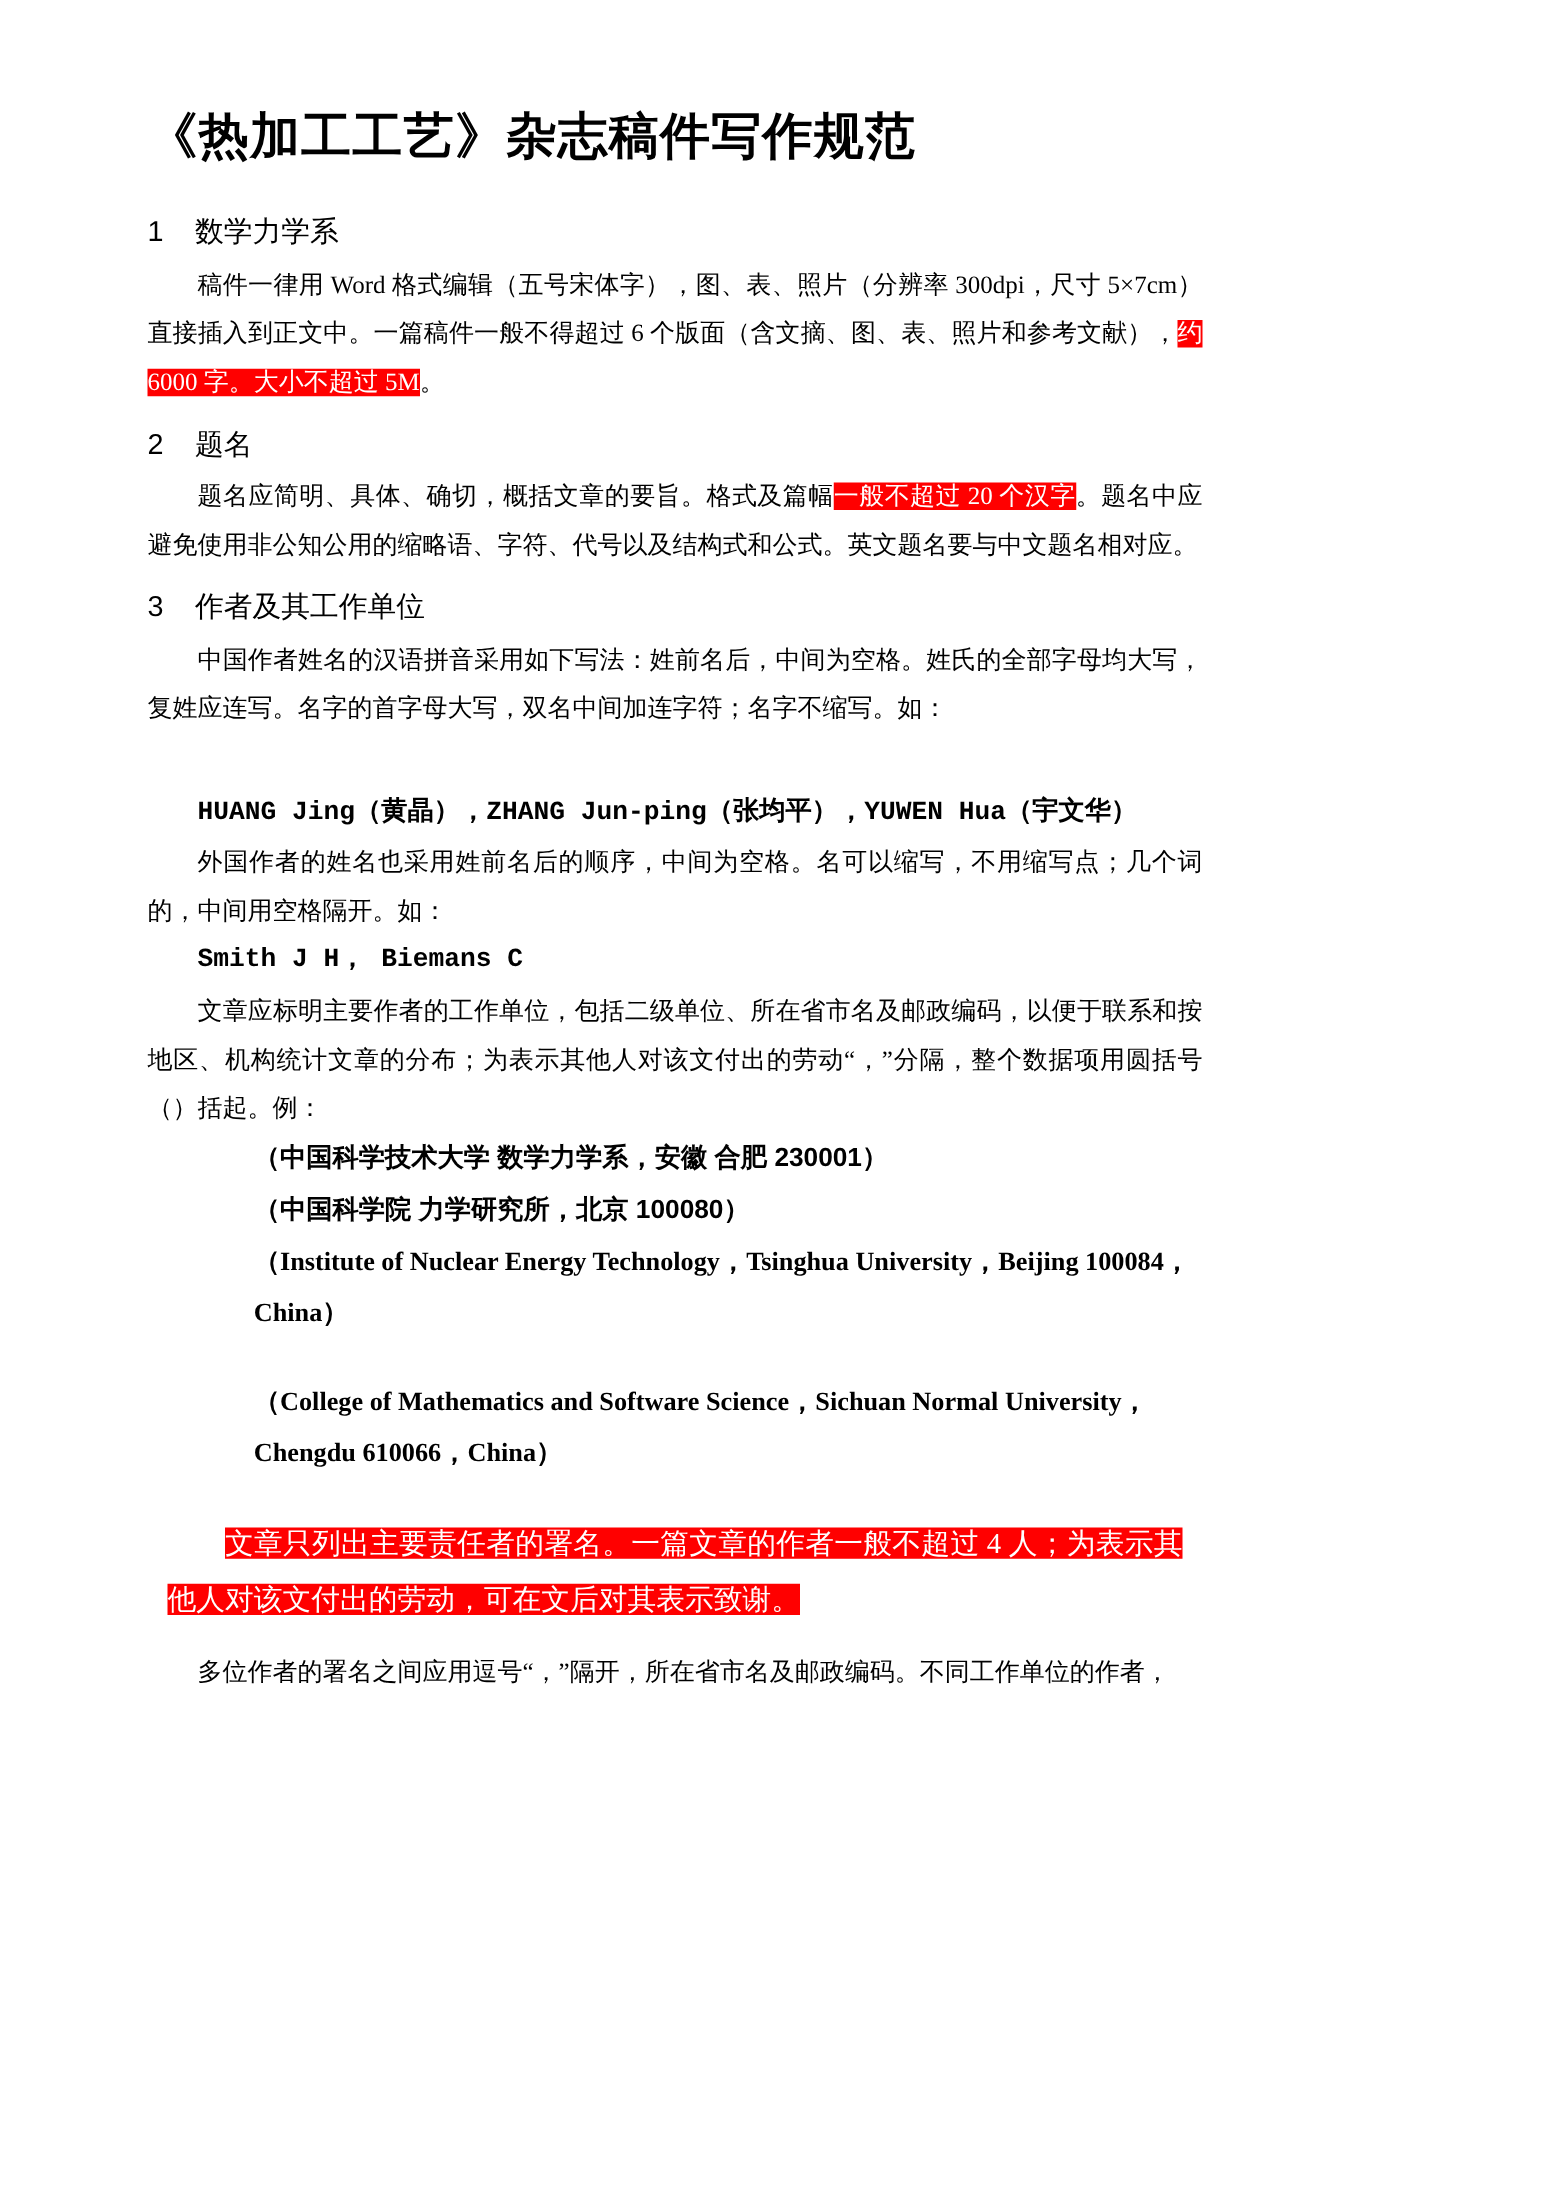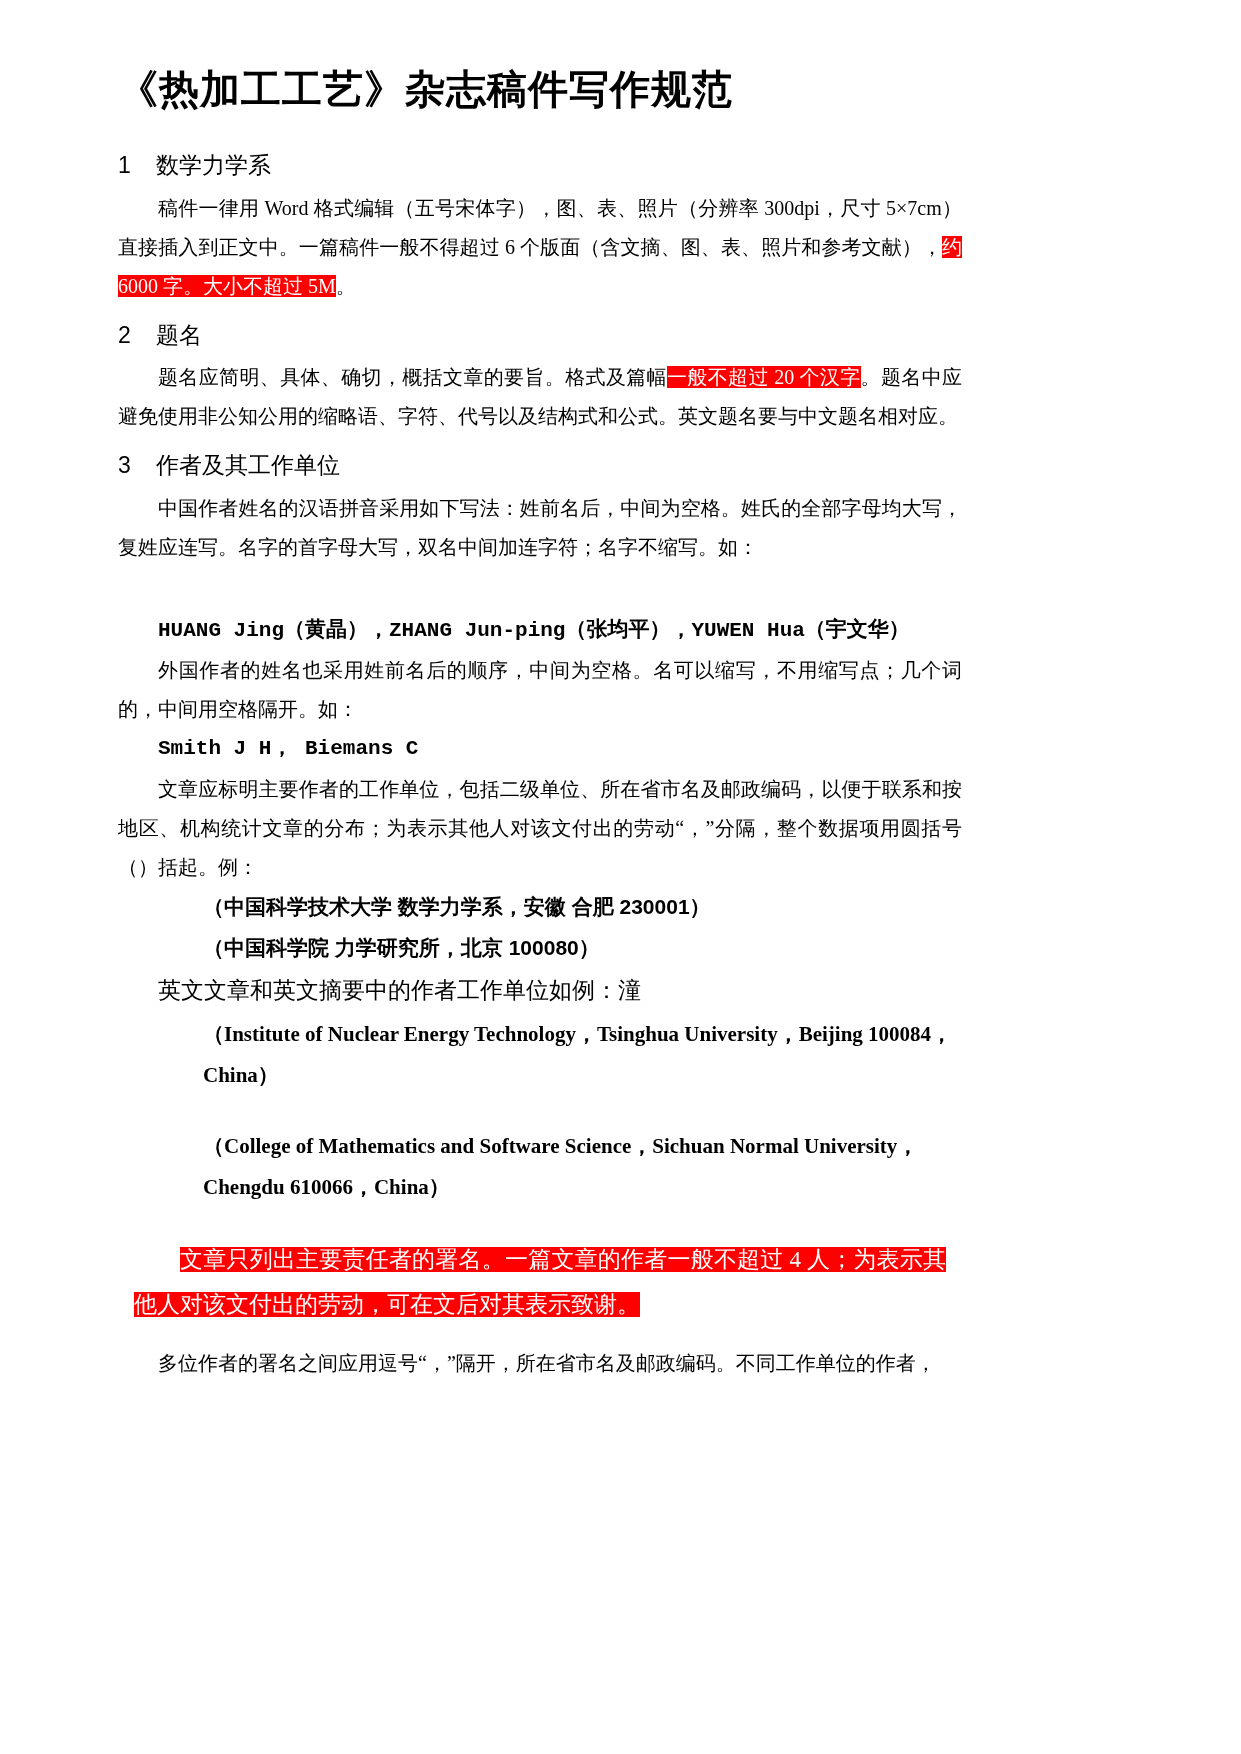--- a/index.html
+++ b/index.html
@@ -10,21 +10,21 @@
   body {
     width: 1241px;
     min-height: 1754px;
     font-family: "Liberation Serif", serif;
     color: #000000;
   }
   .page {
     width: 1080px;
     min-height: 1754px;
     box-sizing: border-box;
-    padding: 64px 118px 60px 118px;
+    padding: 84px 118px 60px 118px;
     background: #ffffff;
   }
   .doc-title {
     font-family: "Liberation Sans", sans-serif;
     font-weight: bold;
     font-size: 40px;
     line-height: 1.25;
     letter-spacing: 1px;
     margin: 0 0 34px 0;
     text-align: left;
@@ -127,21 +127,20 @@
 
   <p class="body-text">外国作者的姓名也采用姓前名后的顺序，中间为空格。名可以缩写，不用缩写点；几个词的，中间用空格隔开。如：</p>
 
   <p class="example example-indent1">Smith J H，  Biemans C</p>
 
   <p class="body-text">文章应标明主要作者的工作单位，包括二级单位、所在省市名及邮政编码，以便于联系和按地区、机构统计文章的分布；为表示其他人对该文付出的劳动“，”分隔，整个数据项用圆括号（）括起。例：</p>
 
   <p class="example-cn">（中国科学技术大学 数学力学系，安徽 合肥 230001）</p>
   <p class="example-cn">（中国科学院 力学研究所，北京 100080）</p>
 
-  <p class="plain-indent">英文文章和英文摘要中的作者工作单位如例：潼</p>
 
   <p class="example example-indent2">（Institute of Nuclear Energy Technology，Tsinghua University，Beijing 100084，China）</p>
 
   <div class="spacer-md"></div>
 
   <p class="example example-indent2">（College of Mathematics and Software Science，Sichuan Normal University，Chengdu 610066，China）</p>
 
   <div class="spacer-sm"></div>
 
   <p class="para-hl"><span class="hl-block">文章只列出主要责任者的署名。一篇文章的作者一般不超过 4 人；为表示其他人对该文付出的劳动，可在文后对其表示致谢。</span></p>

